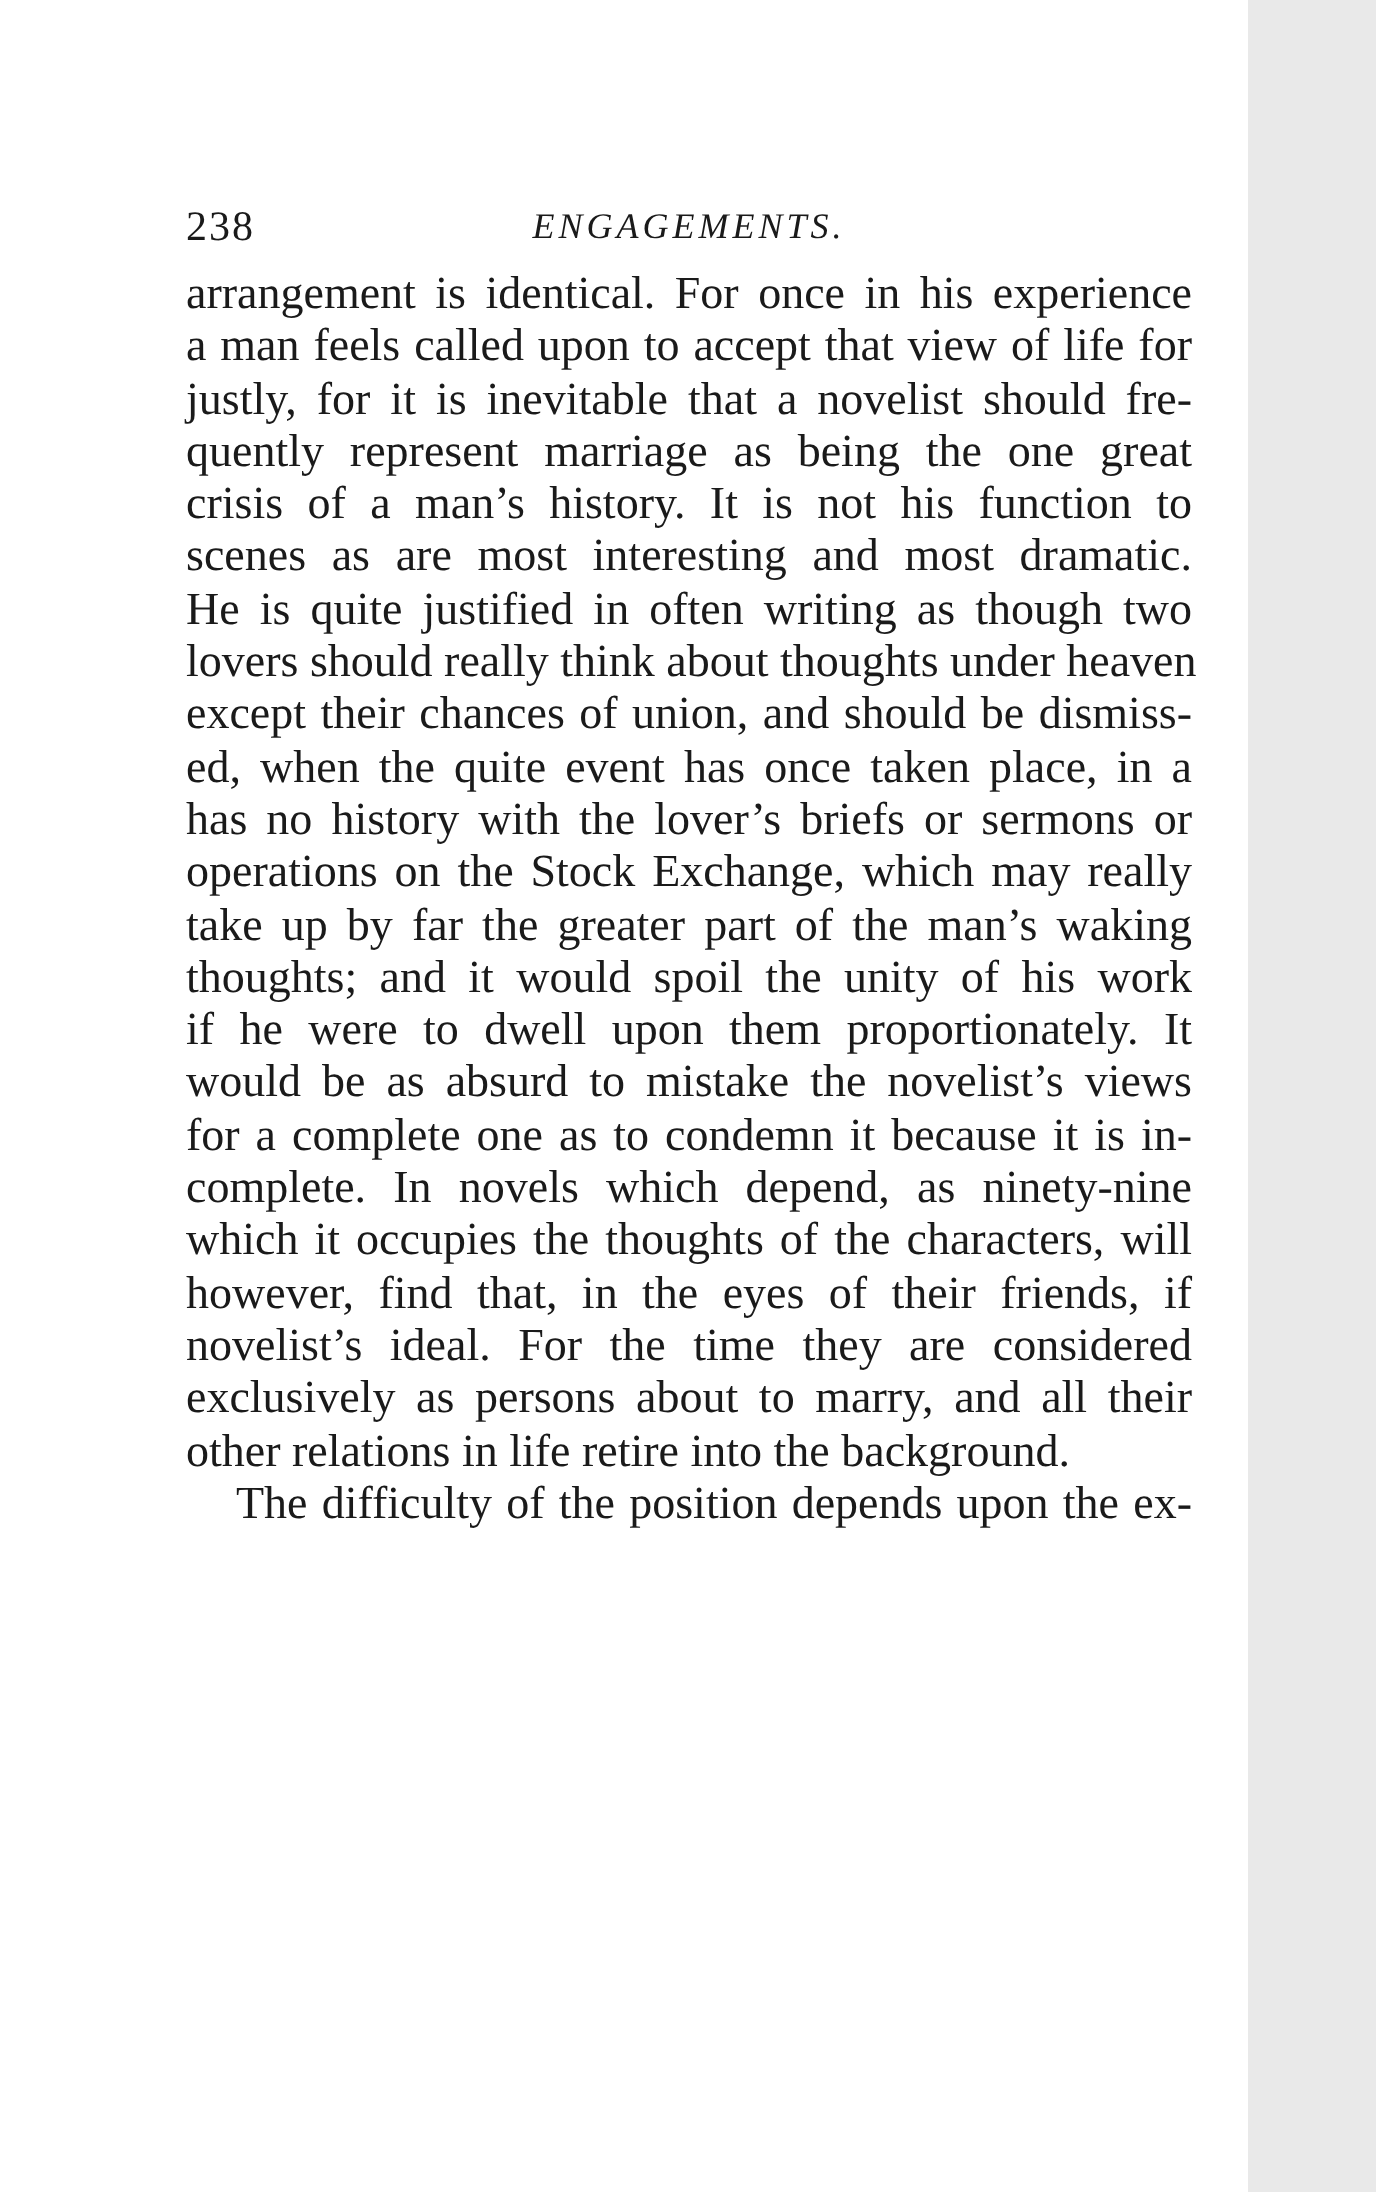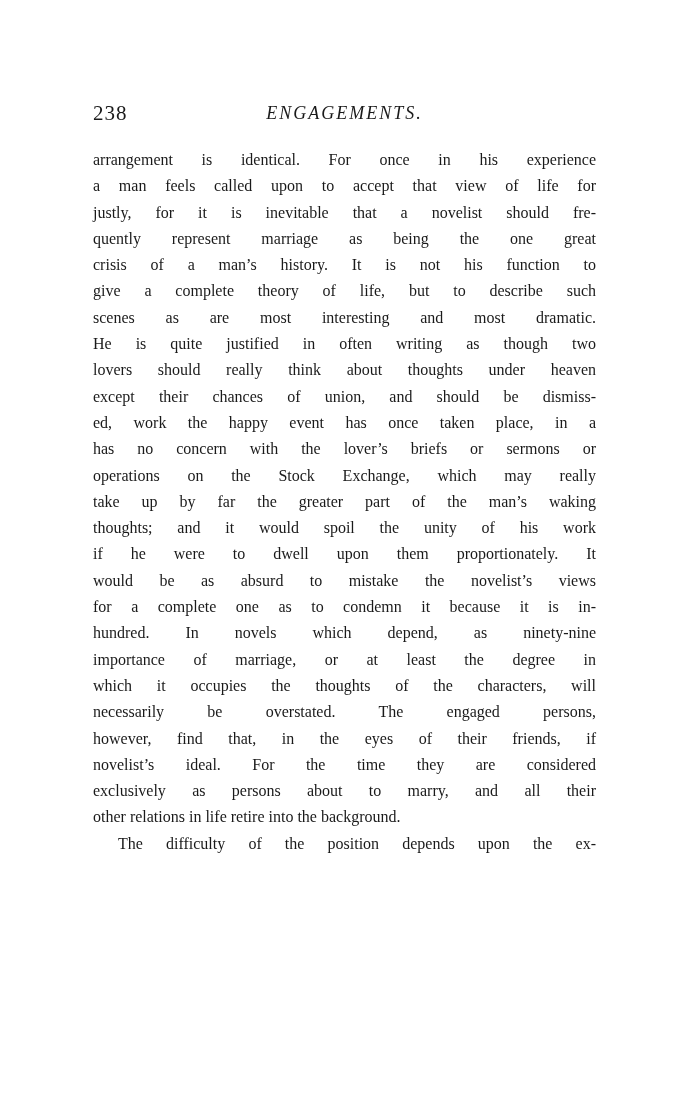--- a/index.html
+++ b/index.html
@@ -2,21 +2,21 @@
 <html><head>
 <meta charset="utf-8">
 <style>
   html, body {
     margin: 0;
     padding: 0;
     background: #e9e9e9;
   }
   .page {
     position: relative;
-    width: 688px;
+    width: 624px;
     height: 1096px;
     background: #ffffff;
     overflow: hidden;
     font-family: "Liberation Serif", "DejaVu Serif", serif;
     color: #1a1a1a;
   }
   .text-block {
     position: absolute;
     left: 93px;
     top: 102px;
@@ -35,22 +35,22 @@
     letter-spacing: 1px;
   }
   .running-title {
     text-align: center;
     font-style: italic;
     font-size: 18px;
     line-height: 22px;
     letter-spacing: 2px;
   }
   .body-text {
-    margin-top: 23px;
-    font-size: 16px;
+    margin-top: 10px;
+    font-size: 23px;
   }
   .line {
     line-height: 26.3px;
     text-align: justify;
     text-align-last: justify;
     white-space: nowrap;
   }
   .line.end {
     text-align-last: left;
   }
@@ -66,37 +66,34 @@
     <div class="page-header">
       <span class="page-number">238</span>
       <div class="running-title">ENGAGEMENTS.</div>
     </div>
     <div class="body-text">
         <div class="line">arrangement is identical.  For once in his experience</div>
         <div class="line">a man feels called upon to accept that view of life for</div>
         <div class="line">justly, for it is inevitable that a novelist should fre-</div>
         <div class="line">quently represent marriage as being the one great</div>
         <div class="line">crisis of a man’s history.  It is not his function to</div>
-        <div class="line">give a complete theory of life, but to describe such</div>
         <div class="line">scenes as are most interesting and most dramatic.</div>
         <div class="line">He is quite justified in often writing as though two</div>
         <div class="line">lovers should really think about thoughts under heaven</div>
         <div class="line">except their chances of union, and should be dismiss-</div>
-        <div class="line">ed, work the happy event has once taken place, in a</div>
-        <div class="line">has no concern with the lover’s briefs or sermons or</div>
+        <div class="line">ed, when the quite event has once taken place, in a</div>
+        <div class="line">has no history with the lover’s briefs or sermons or</div>
         <div class="line">operations on the Stock Exchange, which may really</div>
         <div class="line">take up by far the greater part of the man’s waking</div>
         <div class="line">thoughts; and it would spoil the unity of his work</div>
         <div class="line">if he were to dwell upon them proportionately.  It</div>
         <div class="line">would be as absurd to mistake the novelist’s views</div>
         <div class="line">for a complete one as to condemn it because it is in-</div>
-        <div class="line">hundred.  In novels which depend, as ninety-nine</div>
-        <div class="line">importance of marriage, or at least the degree in</div>
+        <div class="line">complete.  In novels which depend, as ninety-nine</div>
         <div class="line">which it occupies the thoughts of the characters, will</div>
-        <div class="line">necessarily be overstated.  The engaged persons,</div>
         <div class="line">however, find that, in the eyes of their friends, if</div>
         <div class="line">novelist’s ideal.  For the time they are considered</div>
         <div class="line">exclusively as persons about to marry, and all their</div>
         <div class="line end">other relations in life retire into the background.</div>
         <div class="line indent">The difficulty of the position depends upon the ex-</div>
       </div>
   </div>
 </div>
 
 </body></html>

